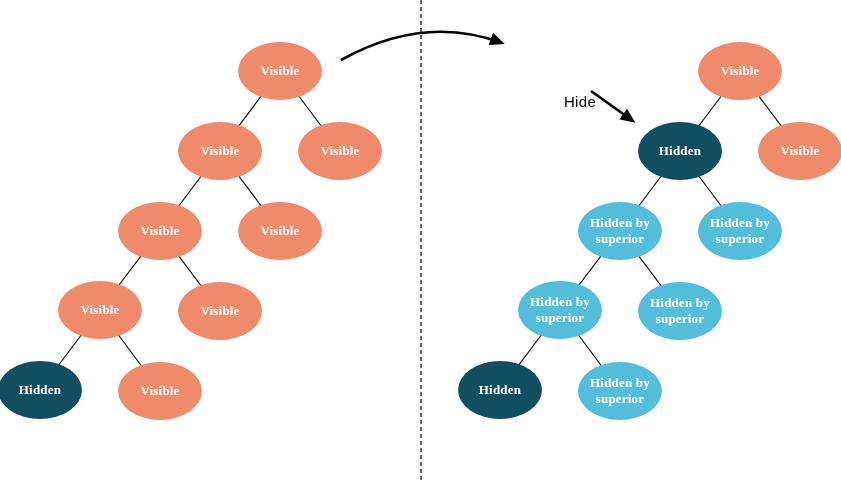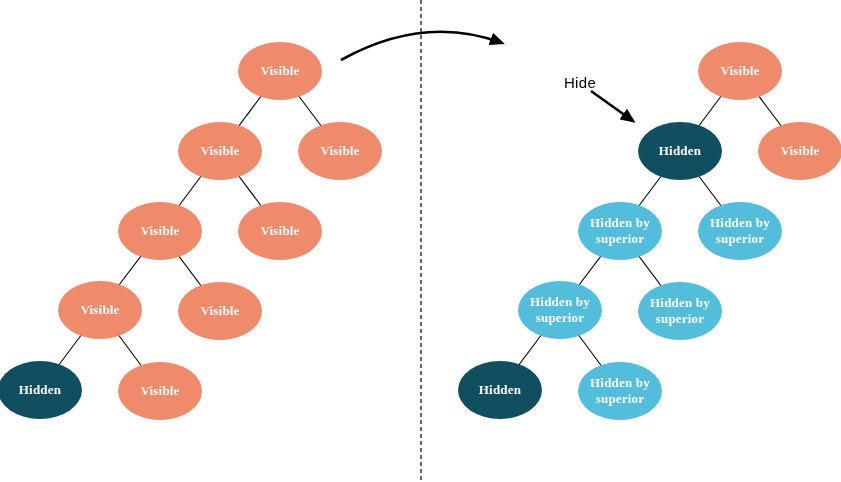--- a/index.html
+++ b/index.html
@@ -44,20 +44,21 @@
   }
   .hide-label {
     position: absolute;
     z-index: 3;
     transform: translate(-50%, -50%);
     color: #000000;
     font-size: 15px;
     font-weight: 500;
     letter-spacing: 0.3px;
     white-space: nowrap;
+    margin-top: 19px;
   }
 </style>
 </head>
 <body>
 
 <div class="canvas">
   <svg id="lines-layer" viewBox="0 0 841 482" xmlns="http://www.w3.org/2000/svg">
     <defs>
       <marker id="arrowhead" markerUnits="userSpaceOnUse" markerWidth="15" markerHeight="13" refX="12" refY="6.5" orient="auto">
         <path d="M0,0 L15,6.5 L0,13 z" fill="#000000"></path>

